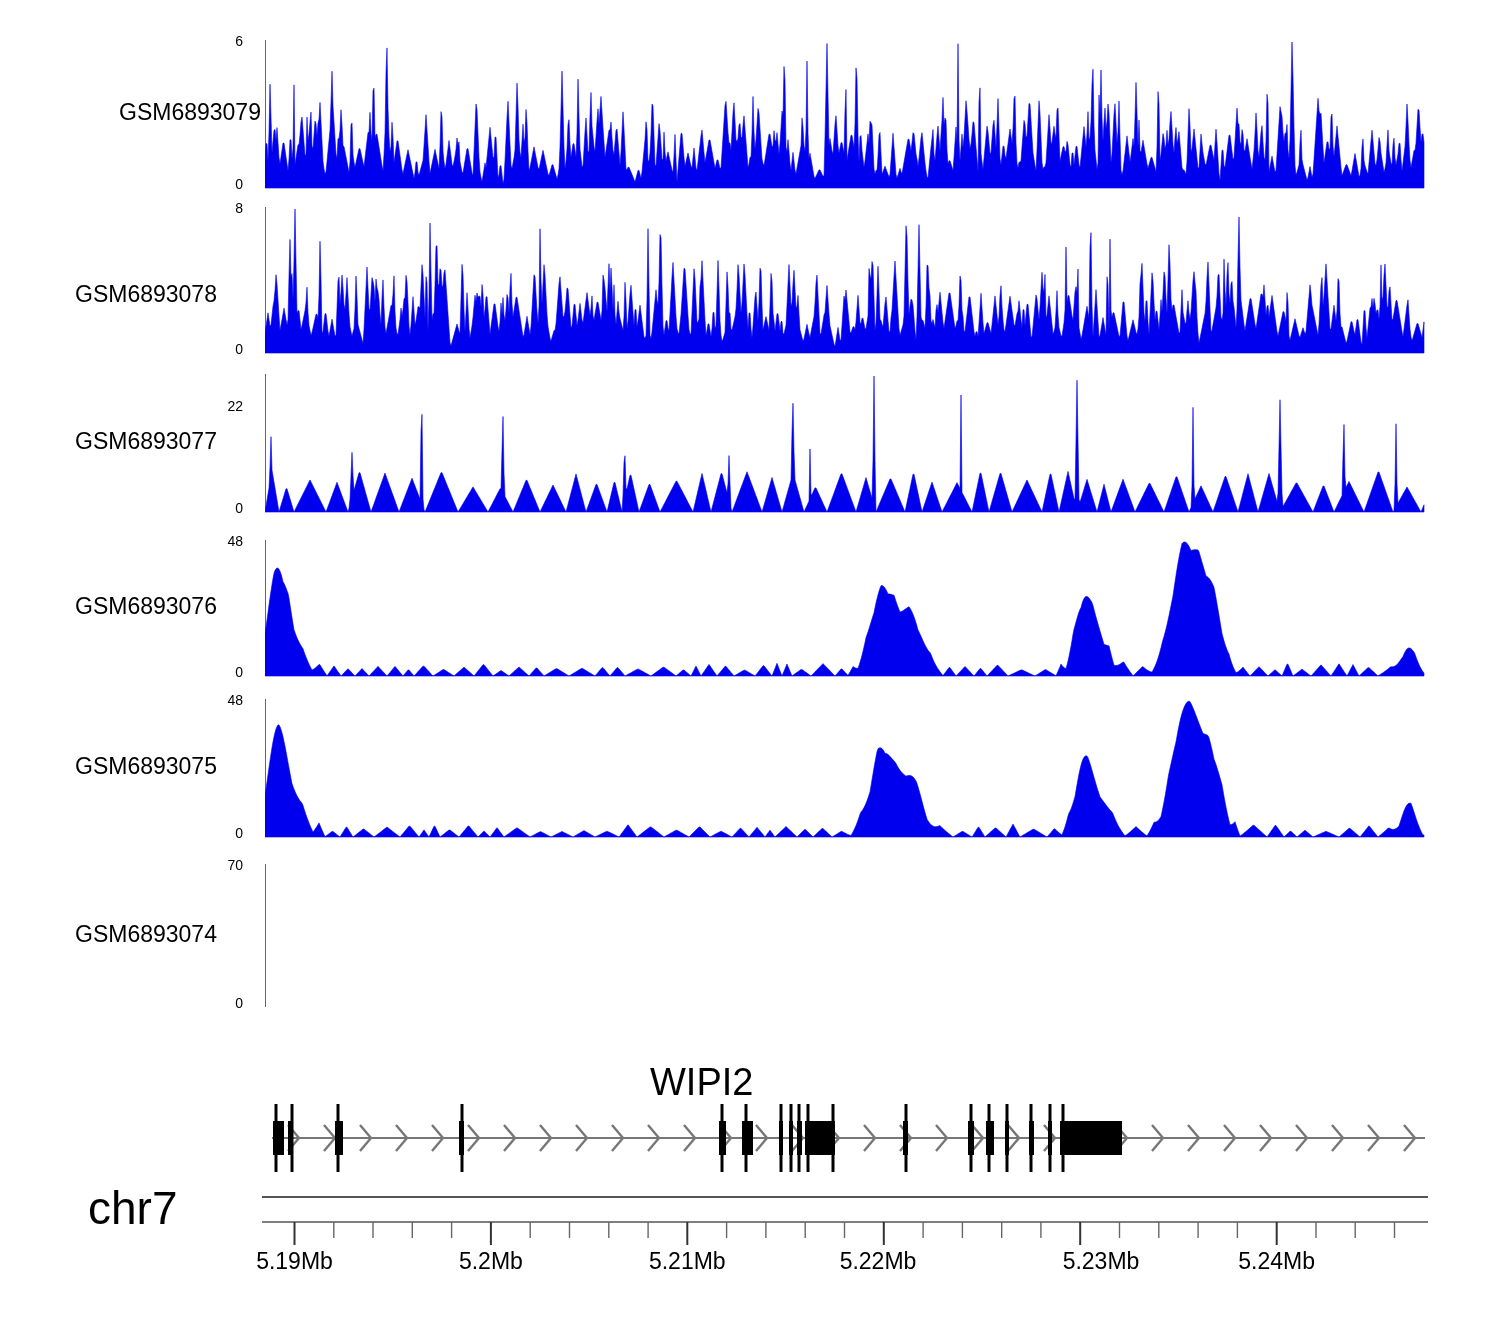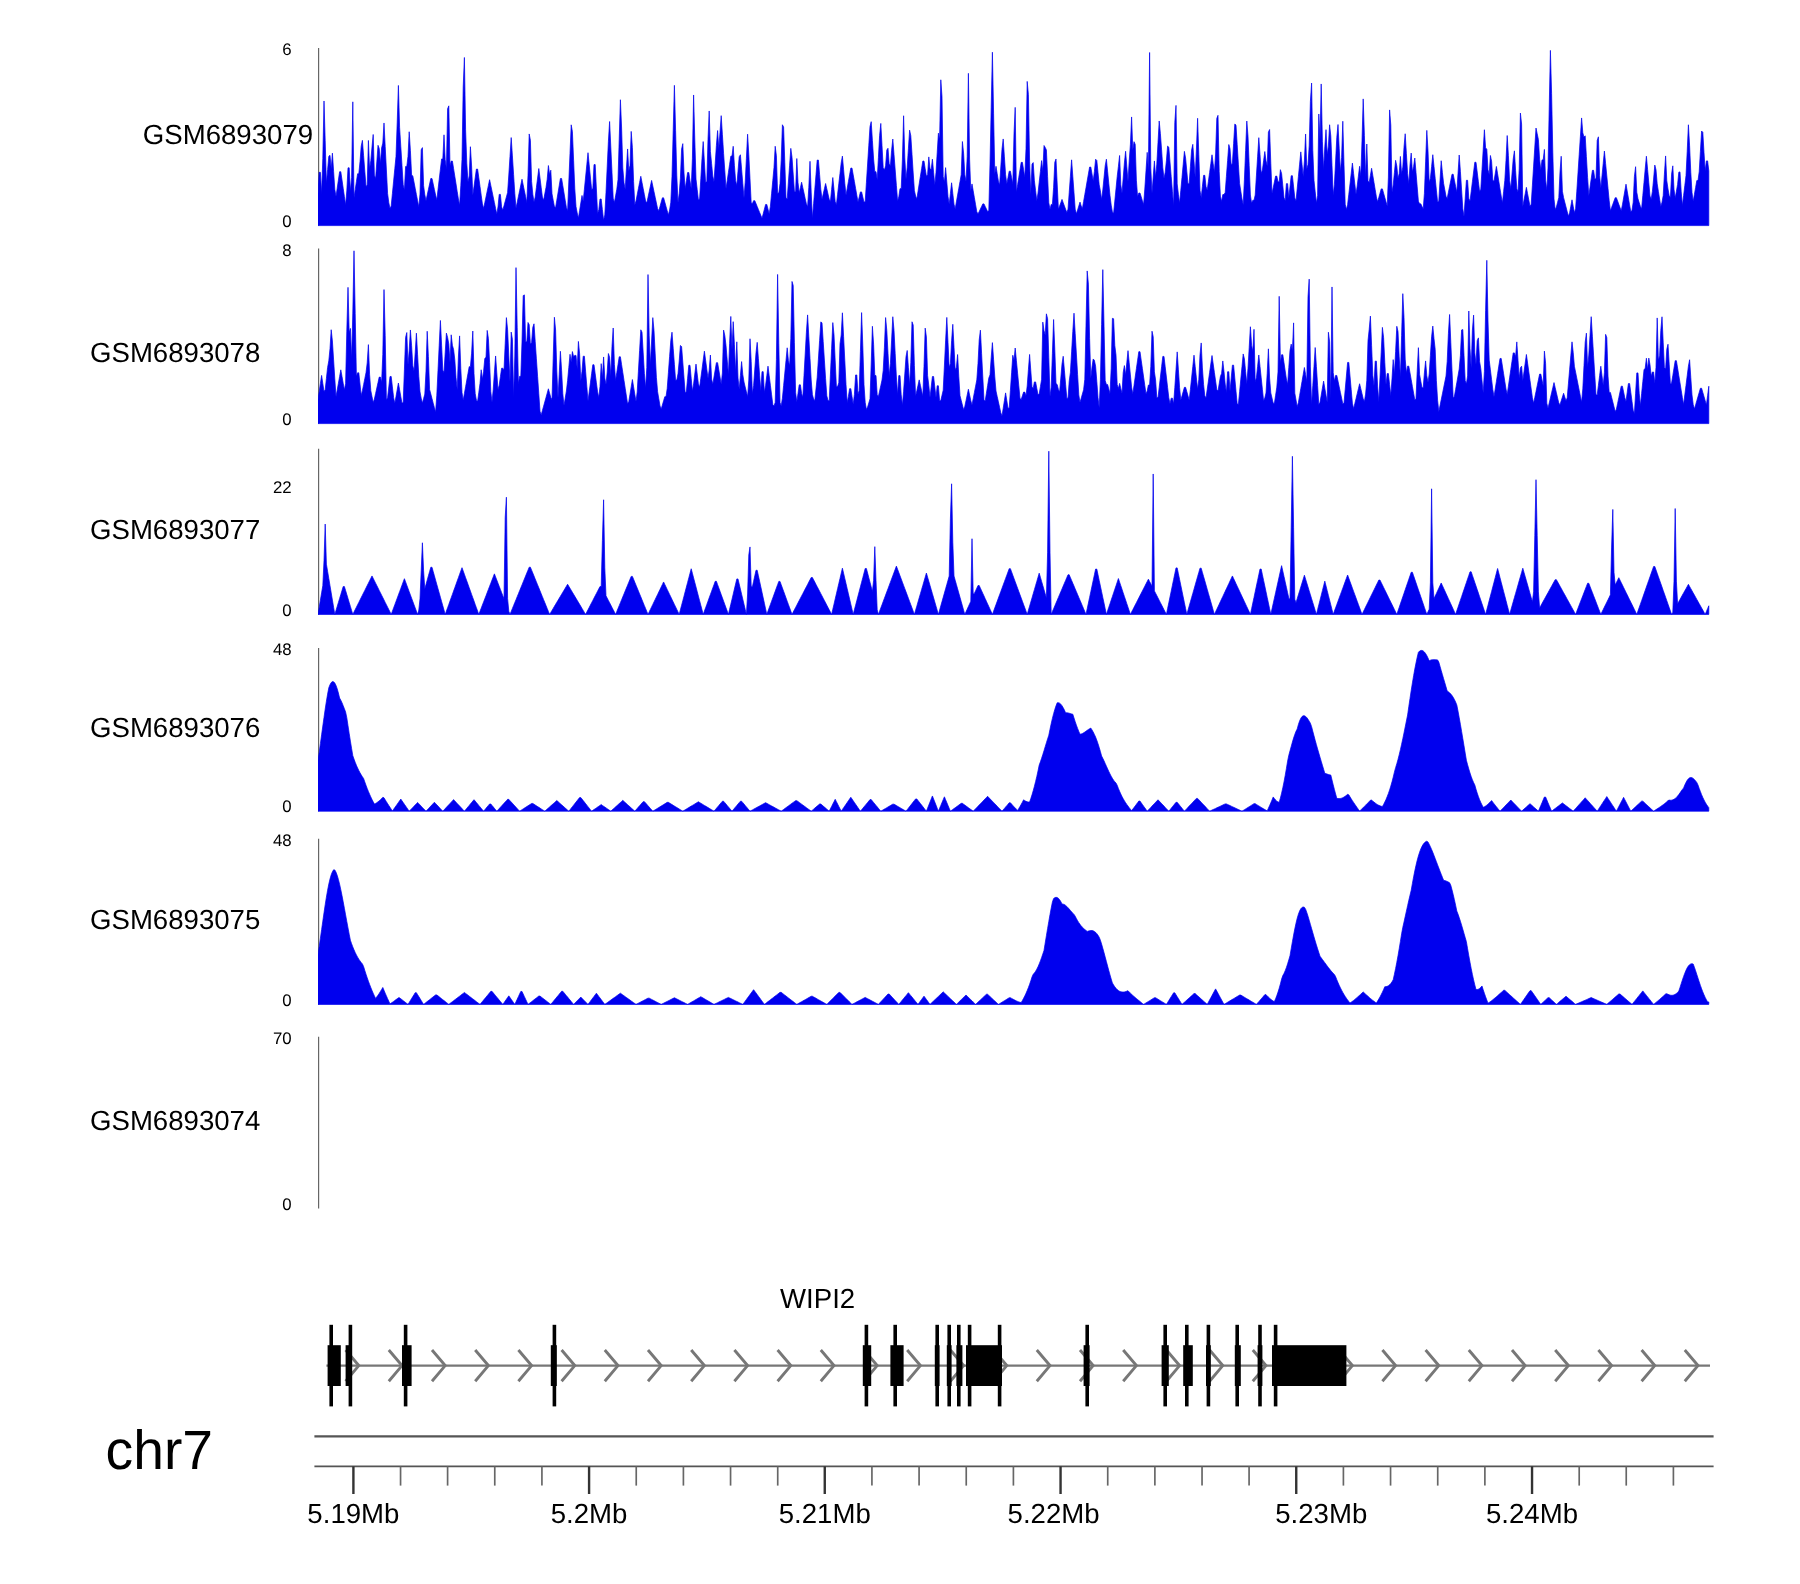--- a/index.html
+++ b/index.html
@@ -58,21 +58,21 @@
   
   #gene-track {
     position: absolute;
     left: 0;
     top: 1060px;
     width: 1500px;
     height: 125px;
   }
   #gene-name {
     position: absolute;
-    font-size: 23px;
+    font-size: 38px;
     line-height: 33px;
     color: #000;
     white-space: nowrap;
   }
 
   
   #axis-track {
     position: absolute;
     left: 0;
     top: 1185px;

